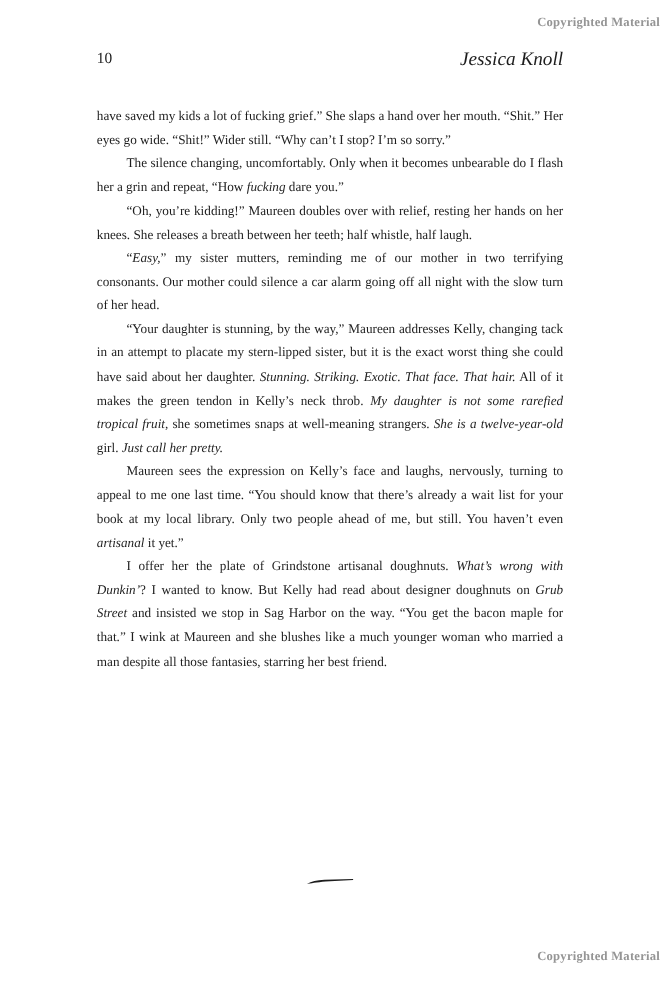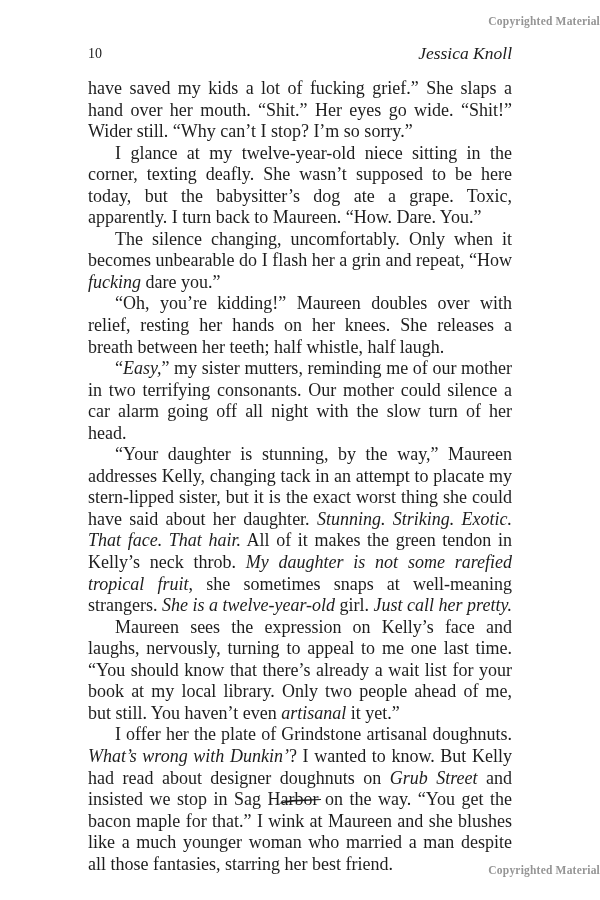--- a/index.html
+++ b/index.html
@@ -33,22 +33,22 @@
     position:absolute;left:0;top:3px;
     font-size:14px;color:var(--text-color);text-align:right;
   }
   .runhead{
     display:block;text-align:right;
     font-style:italic;
     font-size:17.5px;
     color:var(--text-color);
   }
   .bodytext{
-    position:absolute;left:88px;top:78px;width:424px;
-    font-size:18px;
+    position:absolute;left:88px;top:95px;width:424px;
+    font-size:12px;
     line-height:21.55px;
     color:var(--text-color);
     hyphens:auto;-webkit-hyphens:auto;
   }
   .para{
     margin:0;
     text-indent:27px;
     text-align:justify;
   }
   .para.noindent{text-indent:0;}
@@ -64,21 +64,20 @@
 
 <div class="notice top">Copyrighted Material</div>
 
 <div class="page-header">
   <span class="pagenum">10</span>
   <span class="runhead">Jessica Knoll</span>
 </div>
 
 <div class="bodytext">
     <p class="para noindent"><span>have saved my kids a lot of fucking grief.” She slaps a hand over her mouth. “Shit.” Her eyes go wide. “Shit!” Wider still. “Why can’t I stop? I’m so sorry.”</span></p>
-    <p class="para"><span>I glance at my twelve-year-old niece sitting in the corner, texting deafly. She wasn’t supposed to be here today, but the babysitter’s dog ate a grape. Toxic, apparently. I turn back to Maureen. “How. Dare. You.”</span></p>
     <p class="para"><span>The silence changing, uncomfortably. Only when it becomes unbearable do I flash her a grin and repeat, “How </span><span class="it">fucking</span><span> dare you.”</span></p>
     <p class="para"><span>“Oh, you’re kidding!” Maureen doubles over with relief, resting her hands on her knees. She releases a breath between her teeth; half whistle, half laugh.</span></p>
     <p class="para"><span>“</span><span class="it">Easy,</span><span>” my sister mutters, reminding me of our mother in two terrifying consonants. Our mother could silence a car alarm going off all night with the slow turn of her head.</span></p>
     <p class="para"><span>“Your daughter is stunning, by the way,” Maureen addresses Kelly, changing tack in an attempt to placate my stern-lipped sister, but it is the exact worst thing she could have said about her daughter. </span><span class="it">Stunning. Striking. Exotic. That face. That hair.</span><span> All of it makes the green tendon in Kelly’s neck throb. </span><span class="it">My daughter is not some rarefied tropical fruit</span><span>, she sometimes snaps at well-meaning strangers. </span><span class="it">She is a twelve-year-old</span><span> girl. </span><span class="it">Just call her pretty.</span></p>
     <p class="para"><span>Maureen sees the expression on Kelly’s face and laughs, nervously, turning to appeal to me one last time. “You should know that there’s already a wait list for your book at my local library. Only two people ahead of me, but still. You haven’t even </span><span class="it">artisanal</span><span> it yet.”</span></p>
     <p class="para"><span>I offer her the plate of Grindstone artisanal doughnuts. </span><span class="it">What’s wrong with Dunkin’</span><span>? I wanted to know. But Kelly had read about designer doughnuts on </span><span class="it">Grub Street</span><span> and insisted we stop in Sag Harbor on the way. “You get the bacon maple for that.” I wink at Maureen and she blushes like a much younger woman who married a man despite all those fantasies, starring her best friend.</span></p>
   </div>
 
 <div class="ornament">
   <svg width="44" height="10" viewBox="0 0 44 10">

